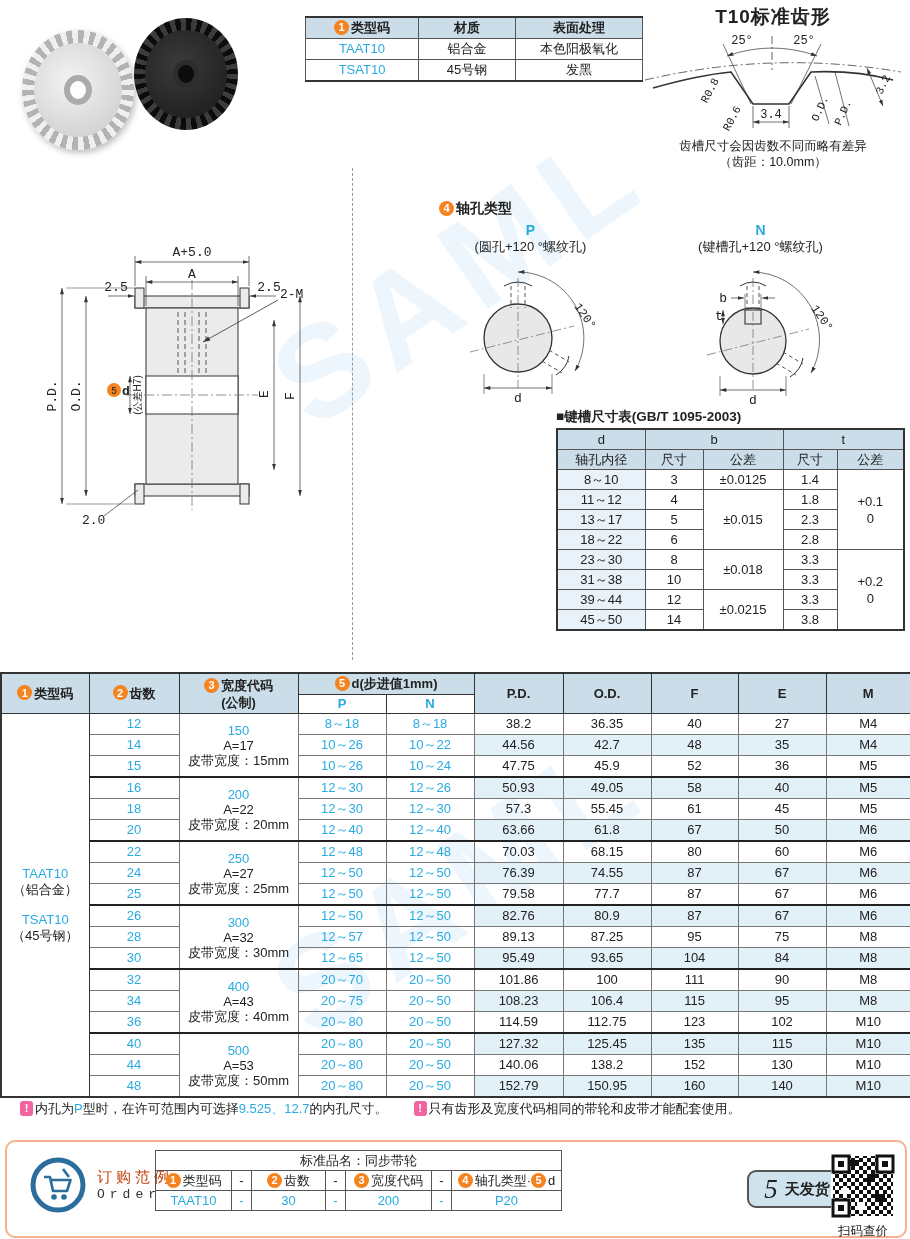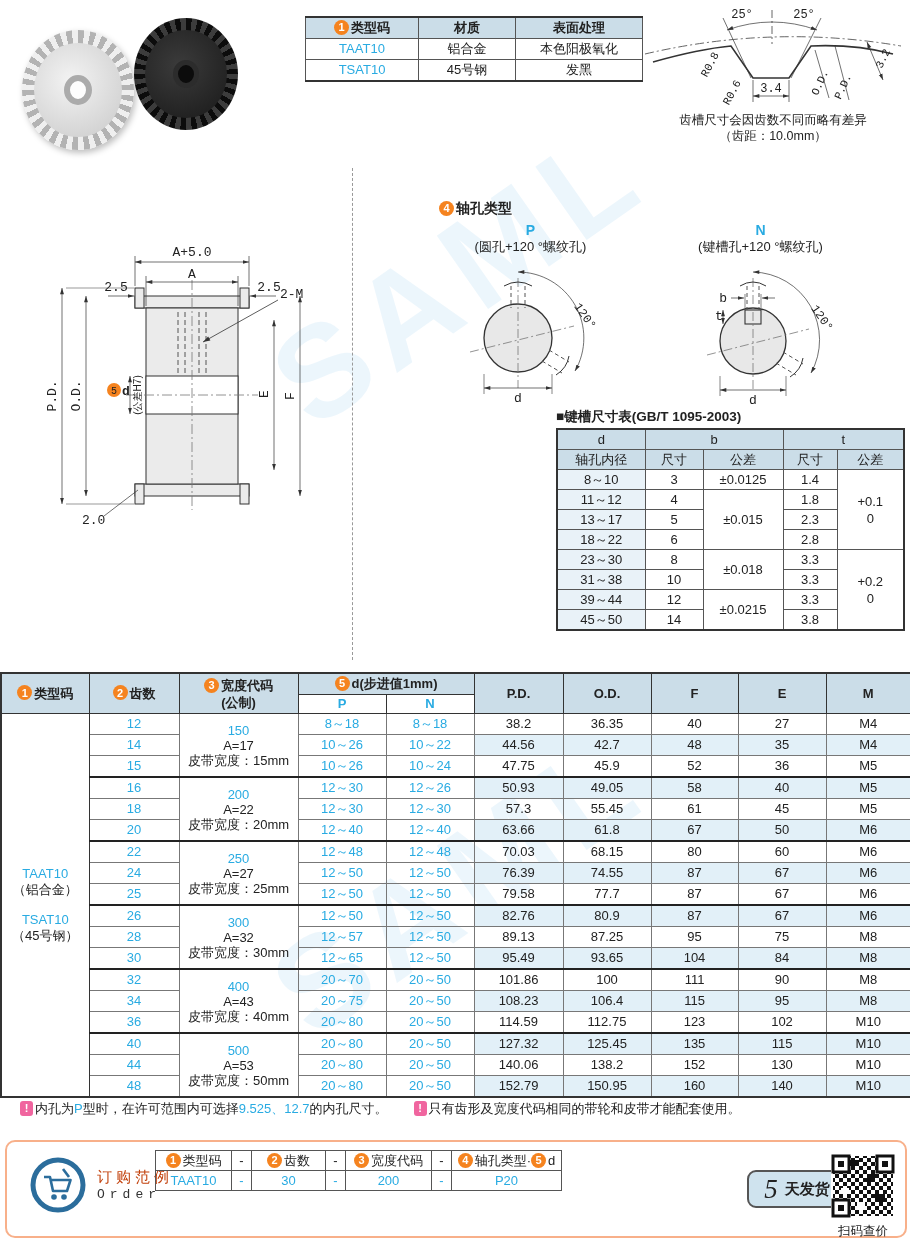--- a/index.html
+++ b/index.html
@@ -125,20 +125,21 @@
     </tr>
     <tr>
       <td class="blue">TSAT10</td>
       <td>45号钢</td>
       <td>发黑</td>
     </tr>
   </tbody>
     </table>
 
   <div class="abs tooth">
+    <div class="tt">T10标准齿形</div>
     <svg width="268" height="104" viewBox="0 0 268 104">
       <path d="M6,50 Q134,20 262,42" fill="none" stroke="#666" stroke-width="1" stroke-dasharray="9,3,2,3"></path>
       <path d="M14,58 Q60,45 92,42 L114,74 L150,74 L172,42 Q216,40 254,50" fill="none" stroke="#333" stroke-width="1.6"></path>
       <path d="M133,6 V40" stroke="#666" stroke-width="1" stroke-dasharray="8,3,2,3"></path>
       <line x1="112" y1="74" x2="84" y2="14" stroke="#333" stroke-width="0.7"></line>
       <line x1="152" y1="74" x2="182" y2="14" stroke="#333" stroke-width="0.7"></line>
       <path d="M88,26 Q133,10 178,26" fill="none" stroke="#333" stroke-width="0.7" marker-start="url(#as)" marker-end="url(#ae)"></path>
       <text x="103" y="14" font-size="12" text-anchor="middle">25°</text>
       <text x="165" y="14" font-size="12" text-anchor="middle">25°</text>
       <text font-size="11" transform="rotate(-62 74,62)" x="74" y="62" text-anchor="middle">R0.8</text>
@@ -626,20 +627,23 @@
       <colgroup>
           <col style="width:76px">
           <col style="width:20px">
           <col style="width:74px">
           <col style="width:20px">
           <col style="width:86px">
           <col style="width:20px">
           <col style="width:110px">
         </colgroup>
       <tbody>
+          <tr>
+            <td colspan="7">标准品名：同步带轮</td>
+          </tr>
       <tr>
         <td><span class="badge">1</span><span>类型码</span></td>
         <td>-</td>
         <td><span class="badge">2</span><span>齿数</span></td>
         <td>-</td>
         <td><span class="badge">3</span><span>宽度代码</span></td>
         <td>-</td>
         <td><span class="badge">4</span><span>轴孔类型</span><span>·</span><span class="badge">5</span><span>d</span></td>
       </tr>
       <tr class="blue">

